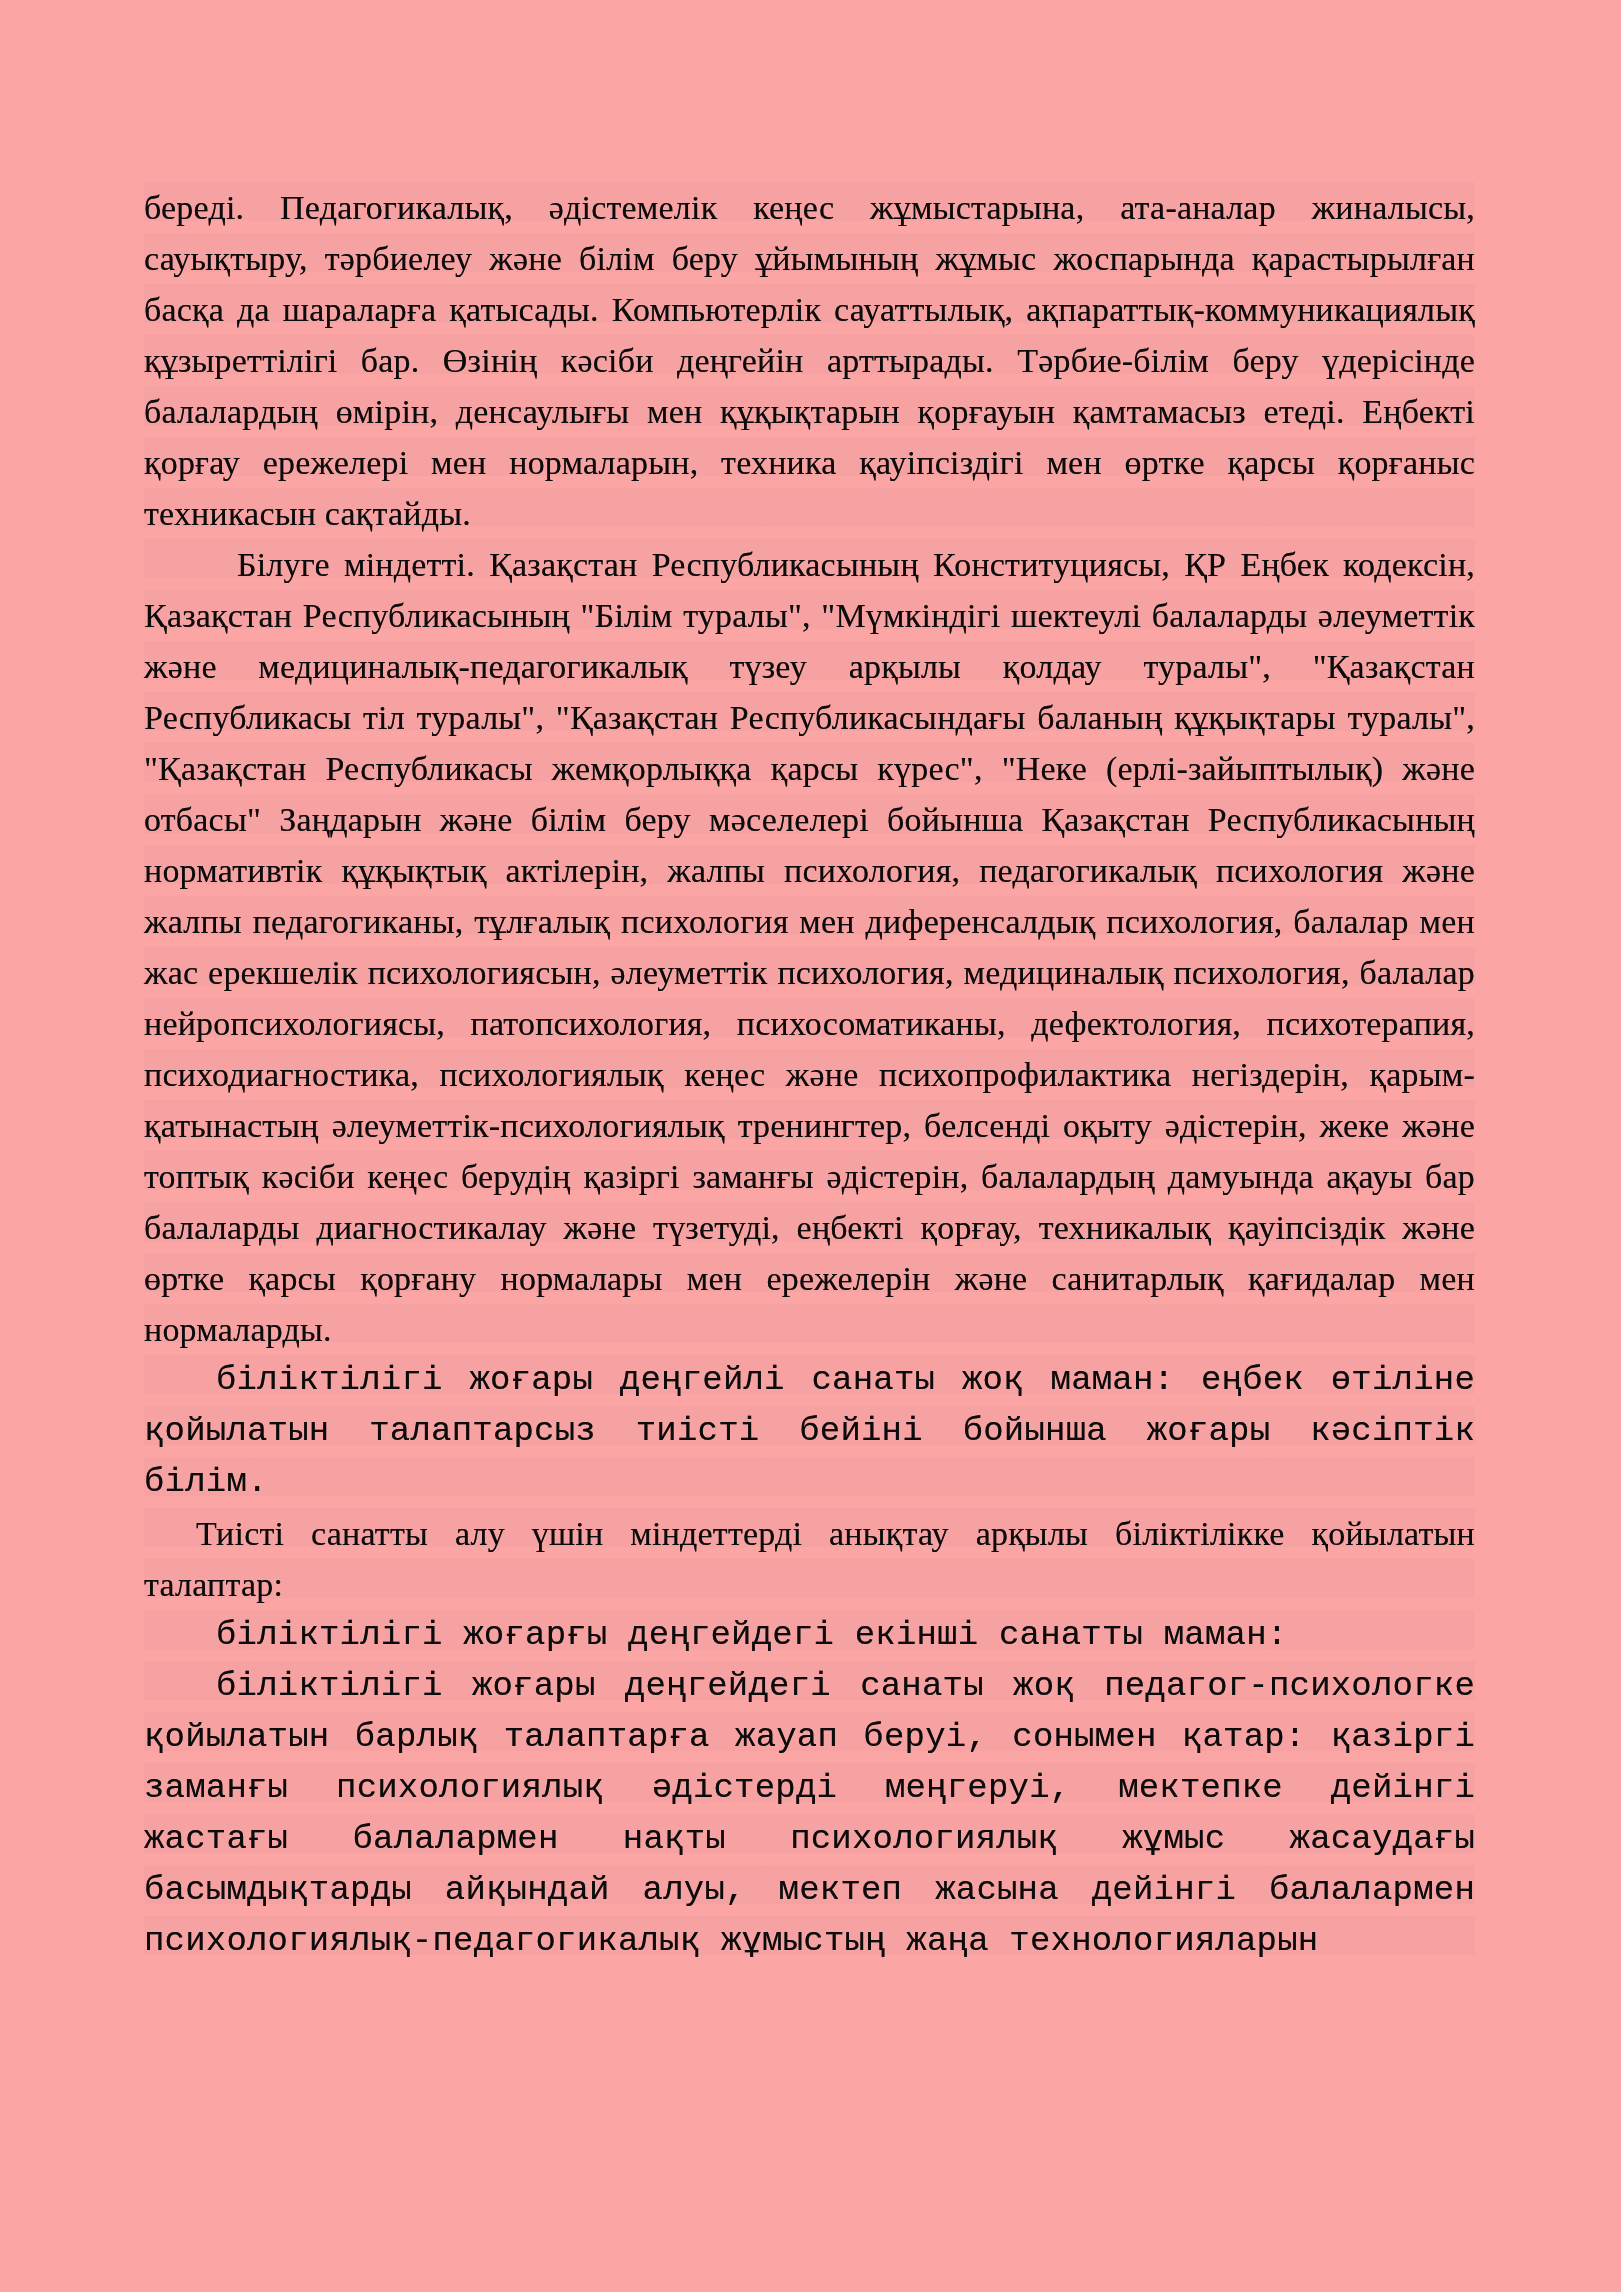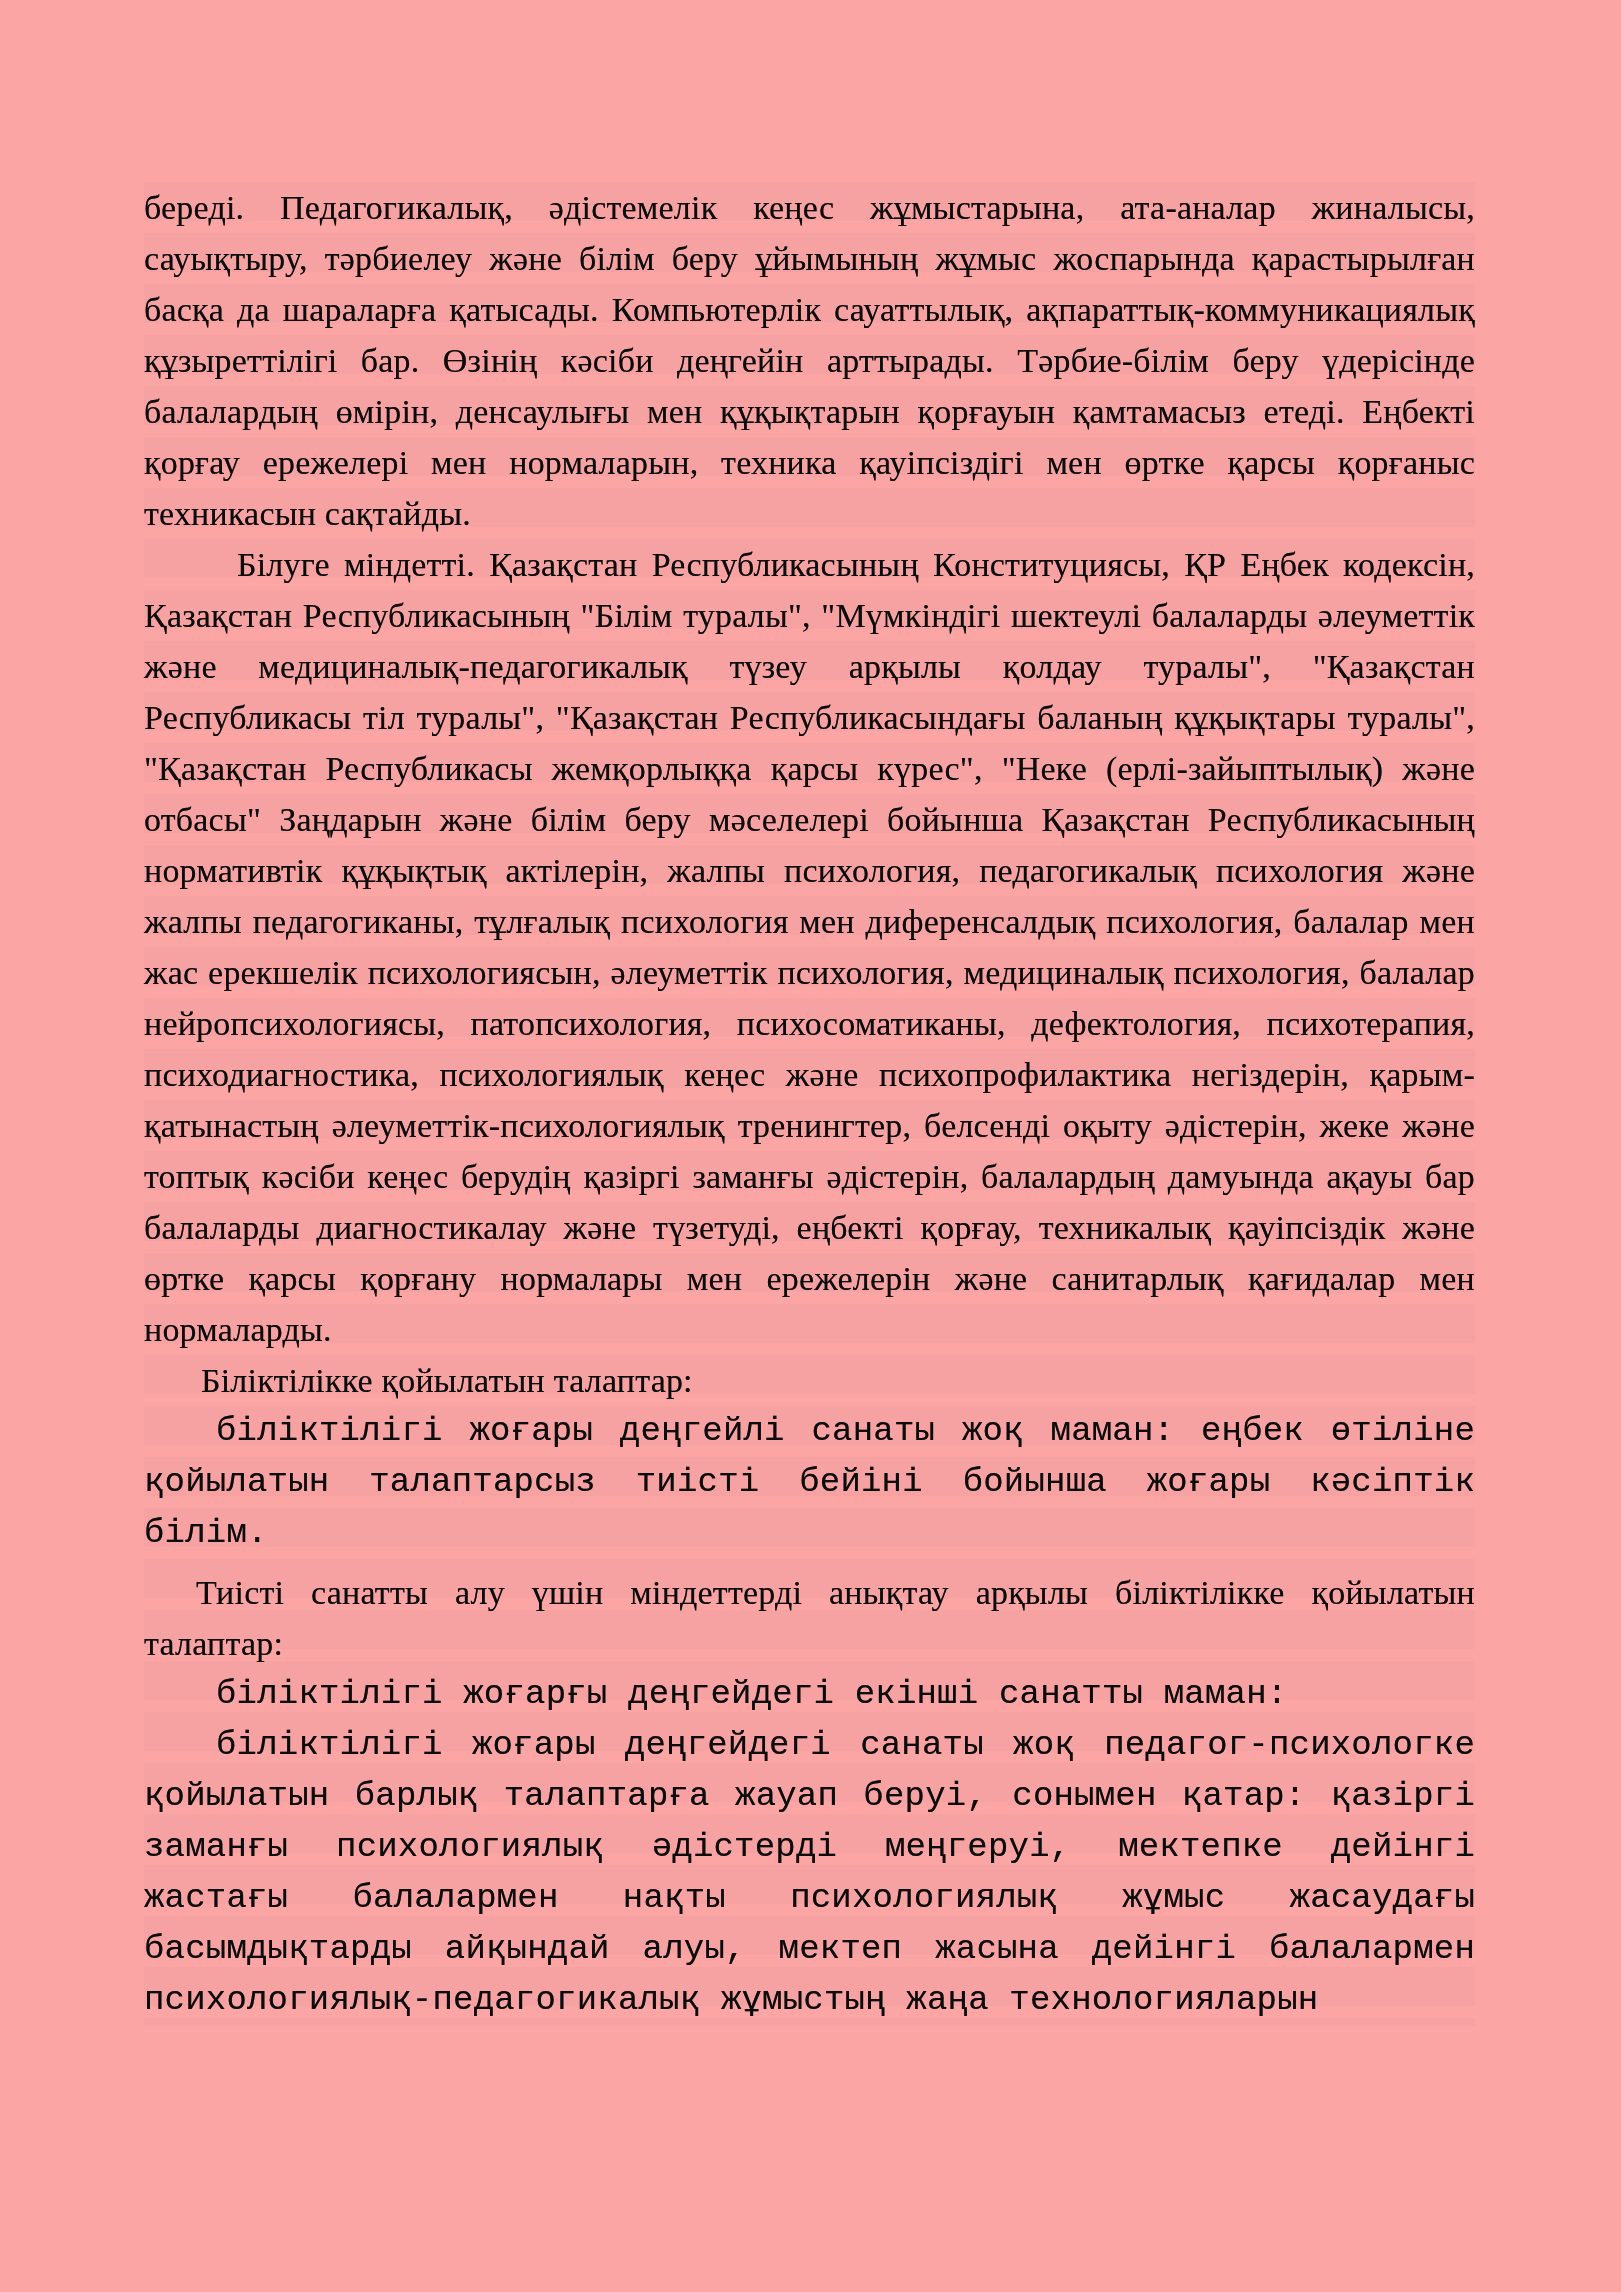--- a/index.html
+++ b/index.html
@@ -40,29 +40,28 @@
     );
   }
   .para {
     margin: 0;
     padding: 0;
   }
   .ind-none { text-indent: 0; }
   .ind-xl   { text-indent: 93px; }
   .ind-lg   { text-indent: 72px; font-family: Liberation Mono, monospace; }
   .ind-md   { text-indent: 57px; }
-  .ind-sm   { text-indent: 52px; margin-top: 8px; }
+  .ind-sm   { text-indent: 52px; }
 </style>
 </head>
 <body>
 
 <div class="page">
   <div class="text-block">
     <p class="para ind-none">береді. Педагогикалық, әдістемелік кеңес жұмыстарына, ата-аналар жиналысы, сауықтыру, тәрбиелеу және білім беру ұйымының жұмыс жоспарында қарастырылған басқа да шараларға қатысады. Компьютерлік сауаттылық, ақпараттық-коммуникациялық құзыреттілігі бар. Өзінің кәсіби деңгейін арттырады. Тәрбие-білім беру үдерісінде балалардың өмірін, денсаулығы мен құқықтарын қорғауын қамтамасыз етеді. Еңбекті қорғау ережелері мен нормаларын, техника қауіпсіздігі мен өртке қарсы қорғаныс техникасын сақтайды.</p>
     <p class="para ind-xl">Білуге міндетті. Қазақстан Республикасының Конституциясы, ҚР Еңбек кодексін, Қазақстан Республикасының "Білім туралы", "Мүмкіндігі шектеулі балаларды әлеуметтік және медициналық-педагогикалық түзеу арқылы қолдау туралы", "Қазақстан Республикасы тіл туралы", "Қазақстан Республикасындағы баланың құқықтары туралы", "Қазақстан Республикасы жемқорлыққа қарсы күрес", "Неке (ерлі-зайыптылық) және отбасы" Заңдарын және білім беру мәселелері бойынша Қазақстан Республикасының нормативтік құқықтық актілерін, жалпы психология, педагогикалық психология және жалпы педагогиканы, тұлғалық психология мен диференсалдық психология, балалар мен жас ерекшелік психологиясын, әлеуметтік психология, медициналық психология, балалар нейропсихологиясы, патопсихология, психосоматиканы, дефектология, психотерапия, психодиагностика, психологиялық кеңес және психопрофилактика негіздерін, қарым-қатынастың әлеуметтік-психологиялық тренингтер, белсенді оқыту әдістерін, жеке және топтық кәсіби кеңес берудің қазіргі заманғы әдістерін, балалардың дамуында ақауы бар балаларды диагностикалау және түзетуді, еңбекті қорғау, техникалық қауіпсіздік және өртке қарсы қорғану нормалары мен ережелерін және санитарлық қағидалар мен нормаларды.</p>
-    <p class="para ind-md">Біліктілікке қойылатын талаптар:</p>
     <p class="para ind-lg">біліктілігі жоғары деңгейлі санаты жоқ маман: еңбек өтіліне қойылатын талаптарсыз тиісті бейіні бойынша жоғары кәсіптік білім.</p>
     <p class="para ind-sm">Тиісті санатты алу үшін міндеттерді анықтау арқылы біліктілікке қойылатын талаптар:</p>
     <p class="para ind-lg">біліктілігі жоғарғы деңгейдегі екінші санатты маман:</p>
     <p class="para ind-lg">біліктілігі жоғары деңгейдегі санаты жоқ педагог-психологке қойылатын барлық талаптарға жауап беруі, сонымен қатар: қазіргі заманғы психологиялық әдістерді меңгеруі, мектепке дейінгі жастағы балалармен нақты психологиялық жұмыс жасаудағы басымдықтарды айқындай алуы, мектеп жасына дейінгі балалармен психологиялық-педагогикалық жұмыстың жаңа технологияларын</p>
   </div>
 </div>
 
 
 </body></html>

